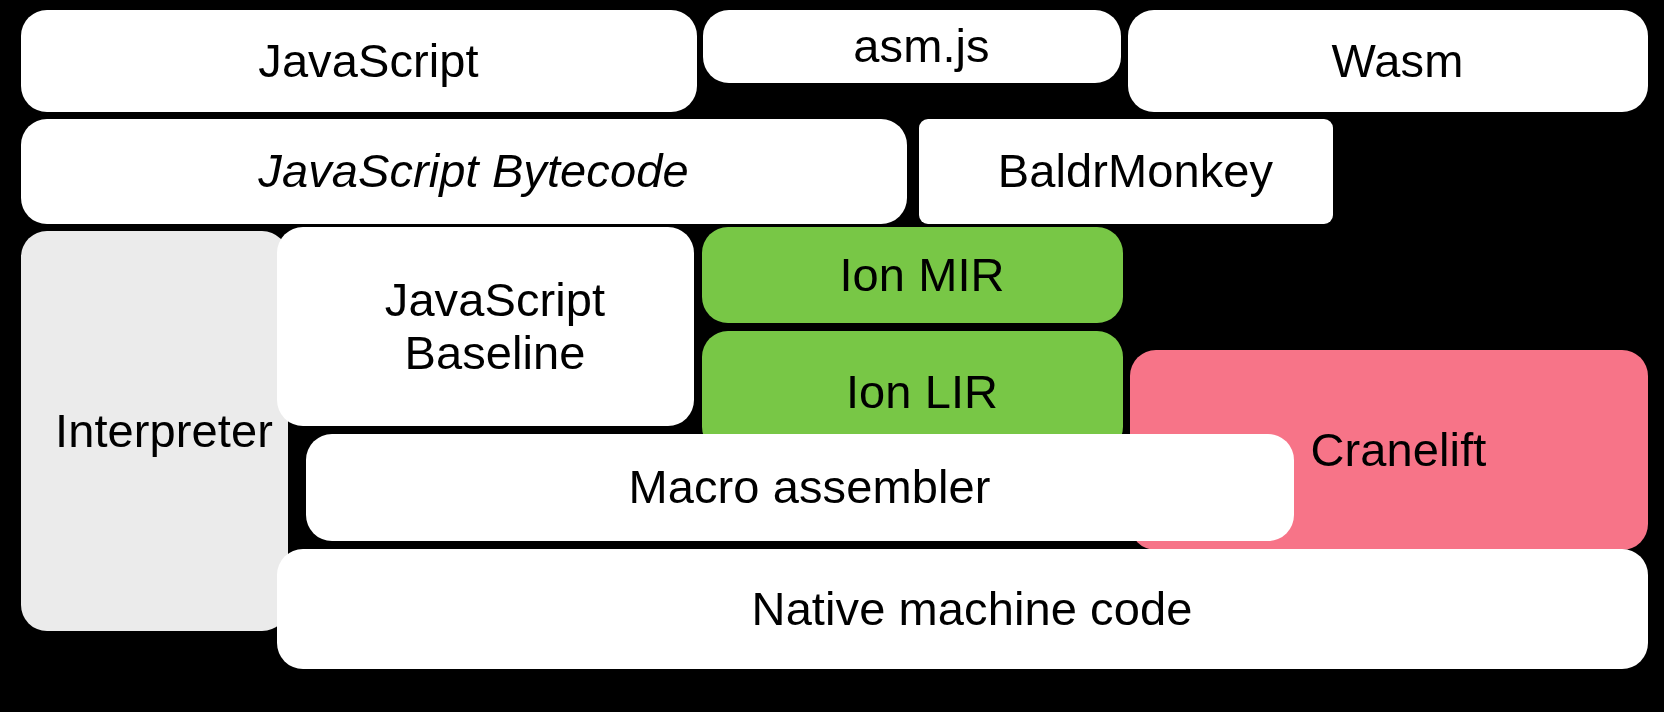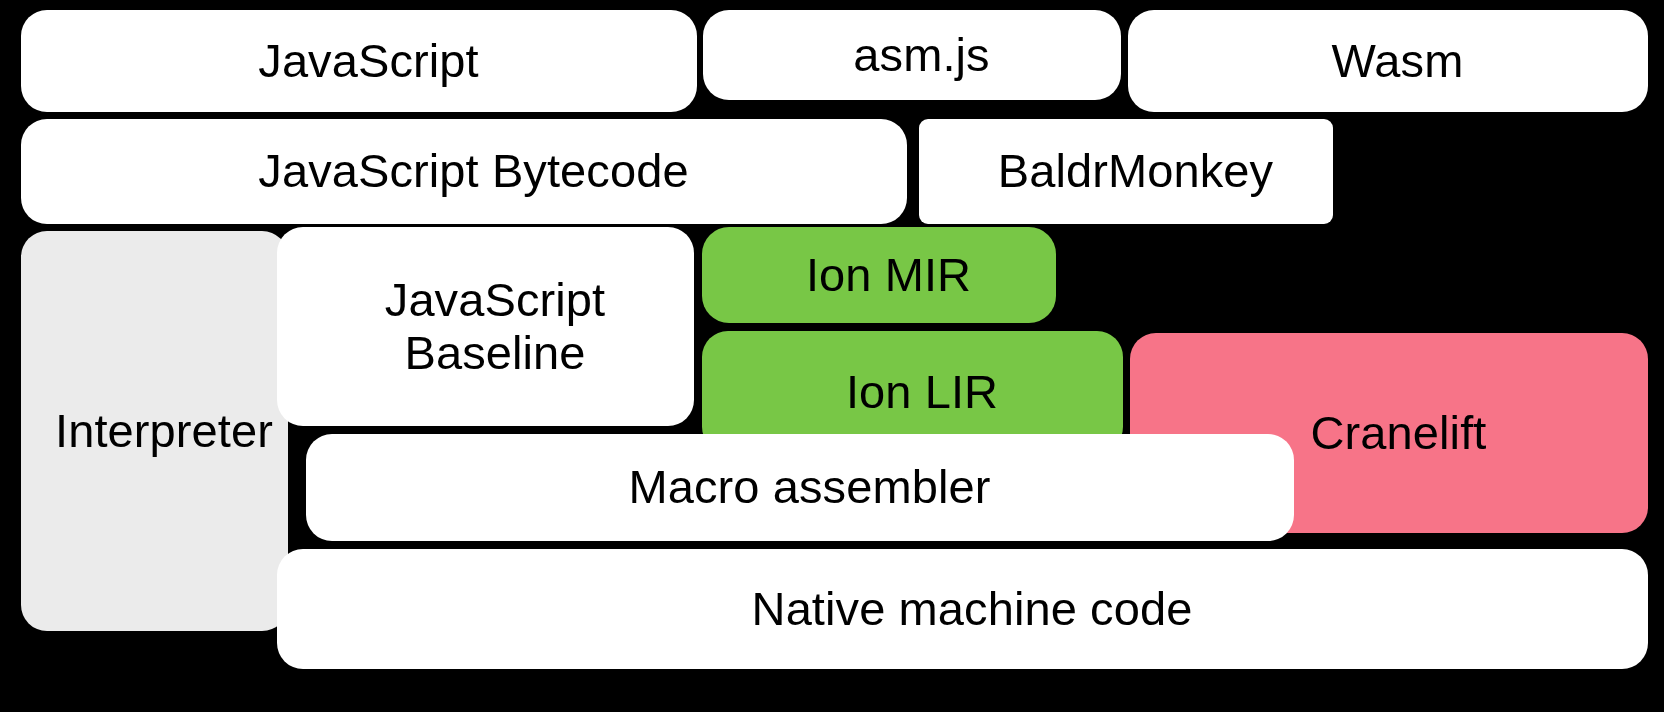--- a/index.html
+++ b/index.html
@@ -28,35 +28,35 @@
     line-height: 1.12;
     font-weight: 400;
     letter-spacing: 0.1px;
     white-space: pre-line;
     padding-left: 19px;
     -webkit-font-smoothing: antialiased;
   }
   .fill-white { background: #ffffff; }
   .fill-gray  { background: #ebebeb; }
   .fill-green { background: #78c746; }
-  .fill-pink  { background: #f77488; }
+  .fill-pink  { background: #f77488; margin-top: 17px; }
 
   
   #n-javascript      { left: 21px;   top: 10px;  width: 676px; height: 102px; }
-  #n-asmjs           { left: 703px;  top: 10px;  width: 418px; height: 90px; }
+  #n-asmjs           { left: 703px;  top: 10px;  width: 418px; height: 73px; }
   #n-wasm            { left: 1128px; top: 10px;  width: 520px; height: 102px; }
 
   
-  #n-js-bytecode     { left: 21px;   top: 119px; width: 886px; height: 105px; }
+  #n-js-bytecode     { left: 21px;   top: 119px; width: 886px; height: 105px; font-style: italic; }
   #n-baldrmonkey     { left: 919px;  top: 119px; width: 414px; height: 105px; border-radius: 9px; }
 
   
   #n-interpreter     { left: 21px;   top: 231px; width: 267px; height: 400px; }
   #n-js-baseline     { left: 277px;  top: 227px; width: 417px; height: 199px; }
-  #n-ion-mir         { left: 702px;  top: 227px; width: 354px; height: 96px; border-radius: 27px; }
+  #n-ion-mir         { left: 702px;  top: 227px; width: 421px; height: 96px; }
   #n-ion-lir         { left: 702px;  top: 331px; width: 421px; height: 122px; }
   #n-cranelift       { left: 1130px; top: 333px; width: 518px; height: 200px; }
   #n-macro-assembler { left: 274px;  top: 434px; width: 988px; height: 107px; margin-left: 32px; }
   #n-native-code     { left: 277px;  top: 549px; width: 1371px; height: 120px; }
 </style>
 </head>
 <body>
 
 <div id="diagram">
 

